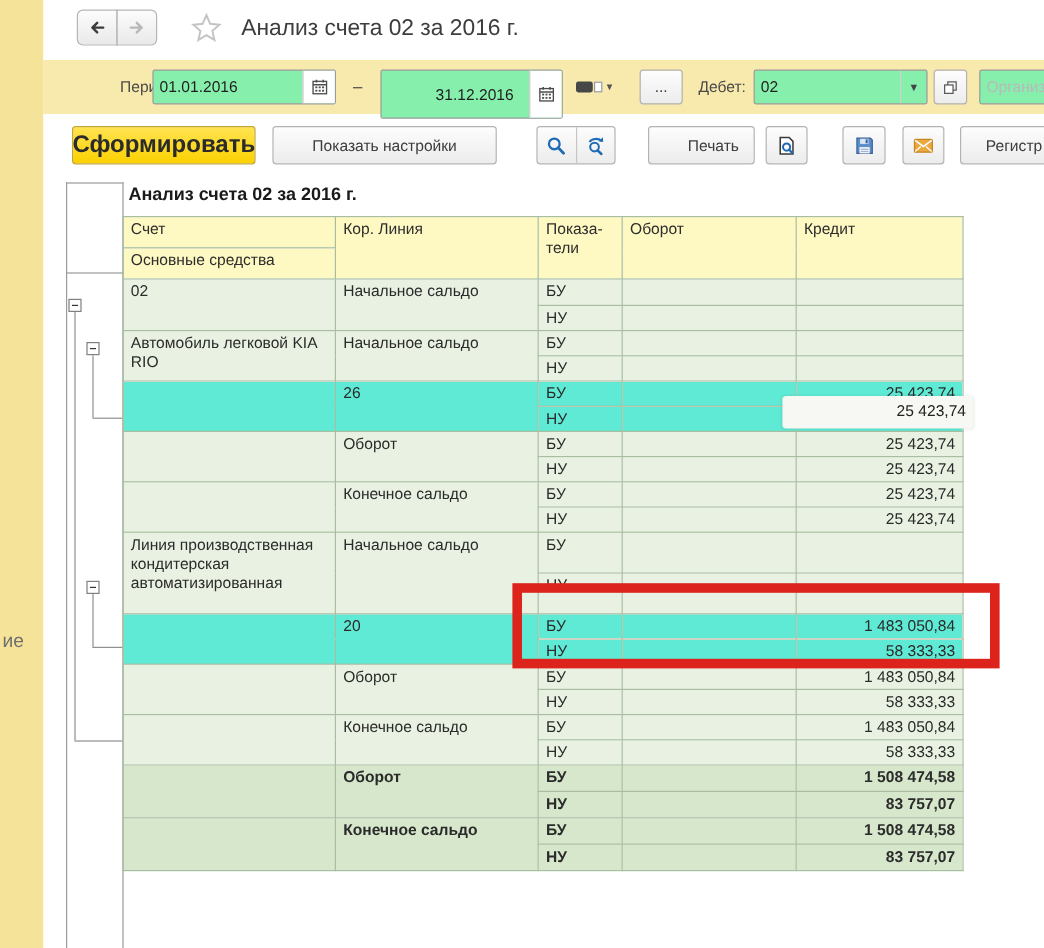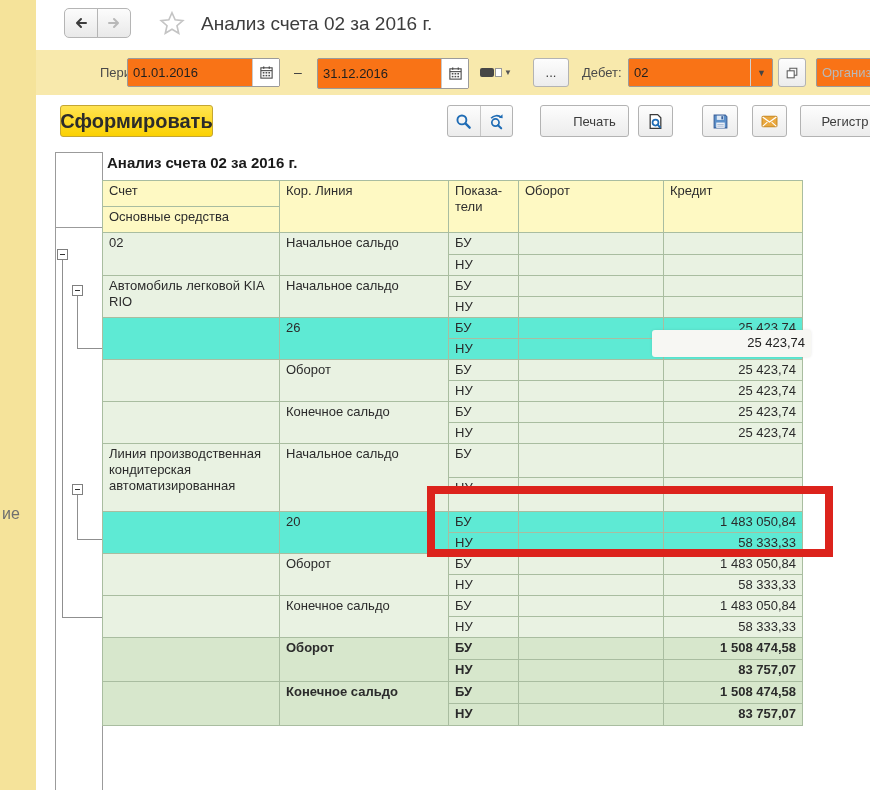--- a/index.html
+++ b/index.html
@@ -2,34 +2,34 @@
 <html><head>
 <meta charset="utf-8">
 <style>
   html,body{margin:0;padding:0;}
   .screen{position:relative;width:870px;height:790px;overflow:hidden;background:#ffffff;
           font-family:"Liberation Sans",sans-serif;color:#2b2b2b;}
   .abs{position:absolute;box-sizing:border-box;}
 
   
   .strip{left:0;top:0;width:36px;height:790px;background:#f5e39a;}
-  .side-text{left:2px;top:505px;font-size:16px;color:#6f6f6f;}
+  .side-text{left:2px;top:526px;font-size:16px;color:#6f6f6f;}
 
   
   .navbtn{border:1px solid #b5b5b5;background:linear-gradient(#fcfcfc,#e9e9e9);
           display:flex;align-items:center;justify-content:center;}
   .nav-back{left:64px;top:8px;width:34px;height:30px;border-radius:5px 0 0 5px;}
   .nav-fwd{left:97px;top:8px;width:34px;height:30px;border-radius:0 5px 5px 0;}
   .star{left:158px;top:9px;width:28px;height:28px;display:flex;align-items:center;justify-content:center;}
   .page-title{left:201px;top:13px;font-size:19px;color:#3d3d3d;white-space:nowrap;}
 
   
   .fbar{left:36px;top:50px;width:834px;height:45px;background:#f8e9ac;}
   .flabel{font-size:13px;color:#4a4a4a;line-height:29px;}
-  .fld{border:1px solid #9b9b9b;background:#f97316;border-radius:2px;display:flex;align-items:stretch;}
+  .fld{border:1px solid #9b9b9b;background:#86efac;border-radius:2px;display:flex;align-items:stretch;}
   .fld input{border:none;outline:none;flex:1;min-width:0;font-family:"Liberation Sans",sans-serif;
              font-size:13px;color:#1f1f1f;padding:0 5px;background:transparent;}
   .fld input::placeholder{color:#b9b9b9;}
   .fld .sidebtn{width:26px;border-left:1px solid #c9c9c9;display:flex;align-items:center;justify-content:center;background:#fff;}
   .fld .caret{width:21px;border-left:1px solid #d0d0d0;display:flex;align-items:center;justify-content:center;
               font-size:9px;color:#444;}
   .dash{font-size:14px;color:#444;line-height:29px;text-align:center;}
 
   
   .btn{border:1px solid #b3b3b3;border-radius:3px;background:linear-gradient(#fdfdfd,#ececec);
@@ -115,21 +115,21 @@
             <rect x="4" y="10.5" width="1.8" height="1.6"></rect>
             <rect x="7" y="10.5" width="1.8" height="1.6"></rect>
             <rect x="10" y="10.5" width="1.8" height="1.6"></rect>
           </g>
         </svg>
     </span>
   </div>
 
   <div class="abs dash" style="left:288px;top:58px;width:20px;">–</div>
 
-  <div class="abs fld" style="left:317px;top:58px;width:152px;height:31px;">
+  <div class="abs fld" style="left:317px;top:58px;width:152px;height:41px;padding-left:40px;">
     <input value="31.12.2016" style="">
     <span class="sidebtn">
       <svg width="15" height="15" viewBox="0 0 16 16">
           <rect x="2" y="3" width="12" height="11" fill="#fff" stroke="#4d4d4d" stroke-width="1.2"></rect>
           <line x1="2" y1="6" x2="14" y2="6" stroke="#4d4d4d" stroke-width="1.2"></line>
           <line x1="5" y1="1.6" x2="5" y2="4" stroke="#4d4d4d" stroke-width="1.4"></line>
           <line x1="11" y1="1.6" x2="11" y2="4" stroke="#4d4d4d" stroke-width="1.4"></line>
           <g fill="#4d4d4d">
             <rect x="4" y="7.5" width="1.8" height="1.6"></rect>
             <rect x="7" y="7.5" width="1.8" height="1.6"></rect>
@@ -166,20 +166,21 @@
           <path d="M5.5 5.5 V2.5 H13.5 V10.5 H10.5" fill="none" stroke="#5a5a5a" stroke-width="1.2"></path>
         </svg>
     </span>
   </div>
 
   <div class="abs fld" style="left:816px;top:58px;width:120px;height:29px;">
     <input placeholder="Организация" style="">
   </div>
 
   <div class="abs btn btn-generate" style="left:60px;top:105px;width:153px;height:32px;">Сформировать</div>
+  <div class="abs btn" style="left:227px;top:105px;width:187px;height:32px;">Показать настройки</div>
 
   <div class="abs icongrp" style="left:447px;top:105px;width:66px;height:32px;">
     <span class="half">
       <span>
         <svg width="17" height="17" viewBox="0 0 16 16">
             <circle cx="6.5" cy="6.5" r="4.2" fill="none" stroke="#1f6cb5" stroke-width="1.8"></circle>
             <line x1="9.8" y1="9.8" x2="13.8" y2="13.8" stroke="#1f6cb5" stroke-width="2.2" stroke-linecap="round"></line>
           </svg>
       </span>
     </span>

